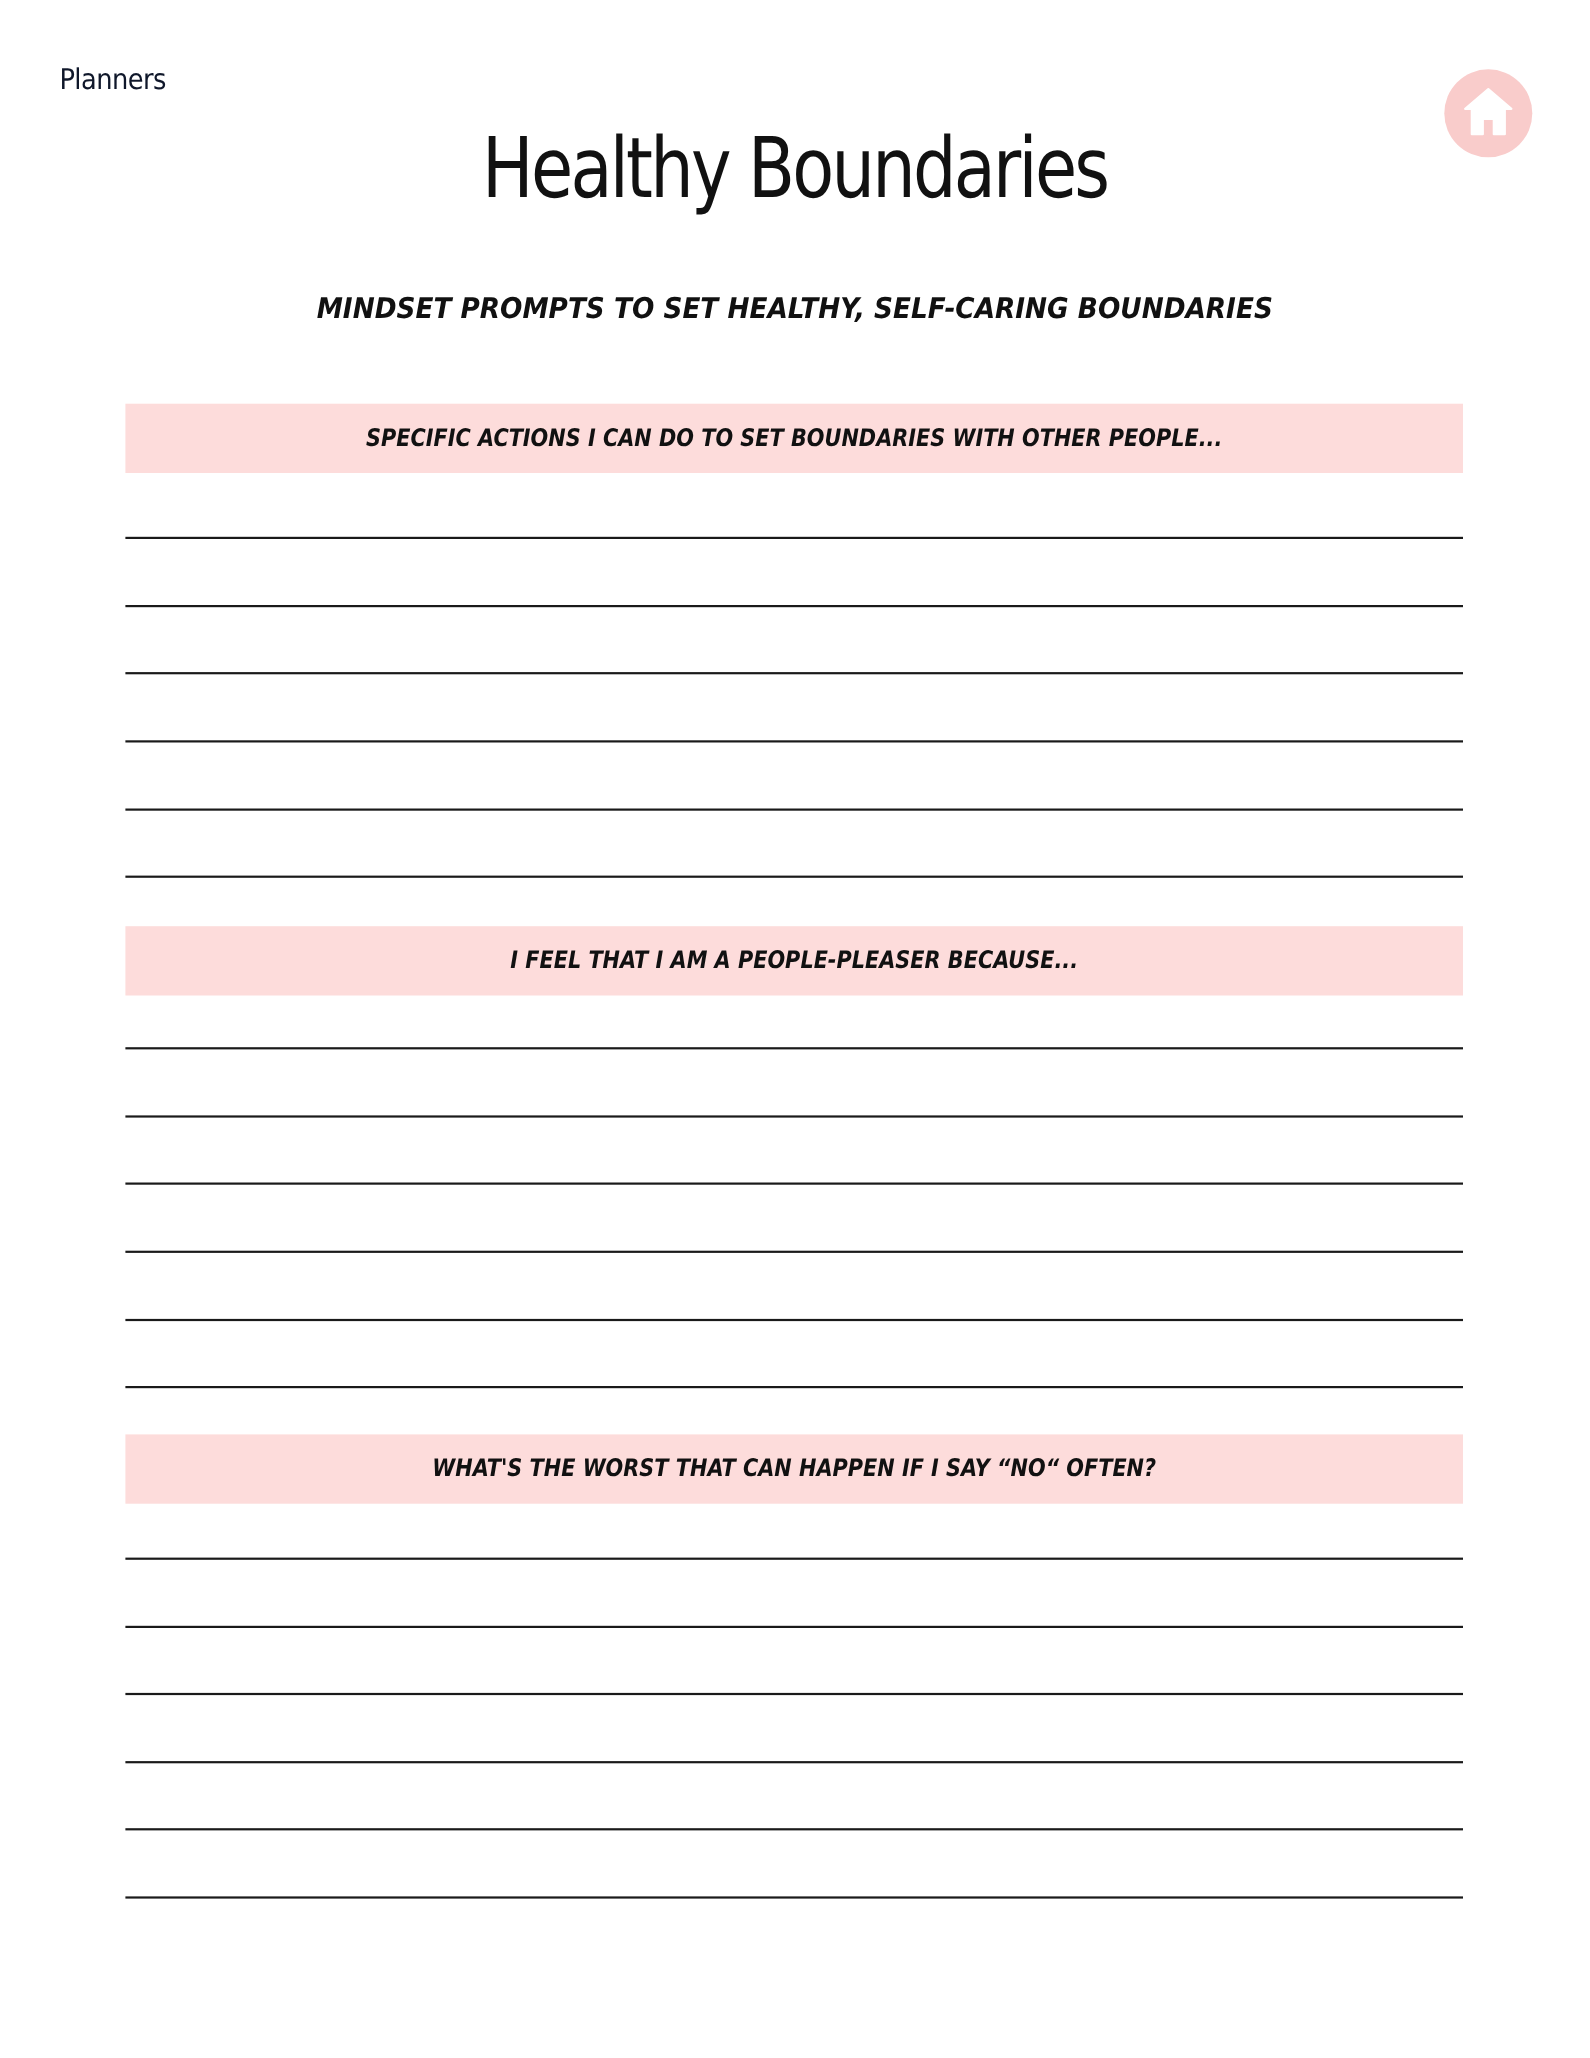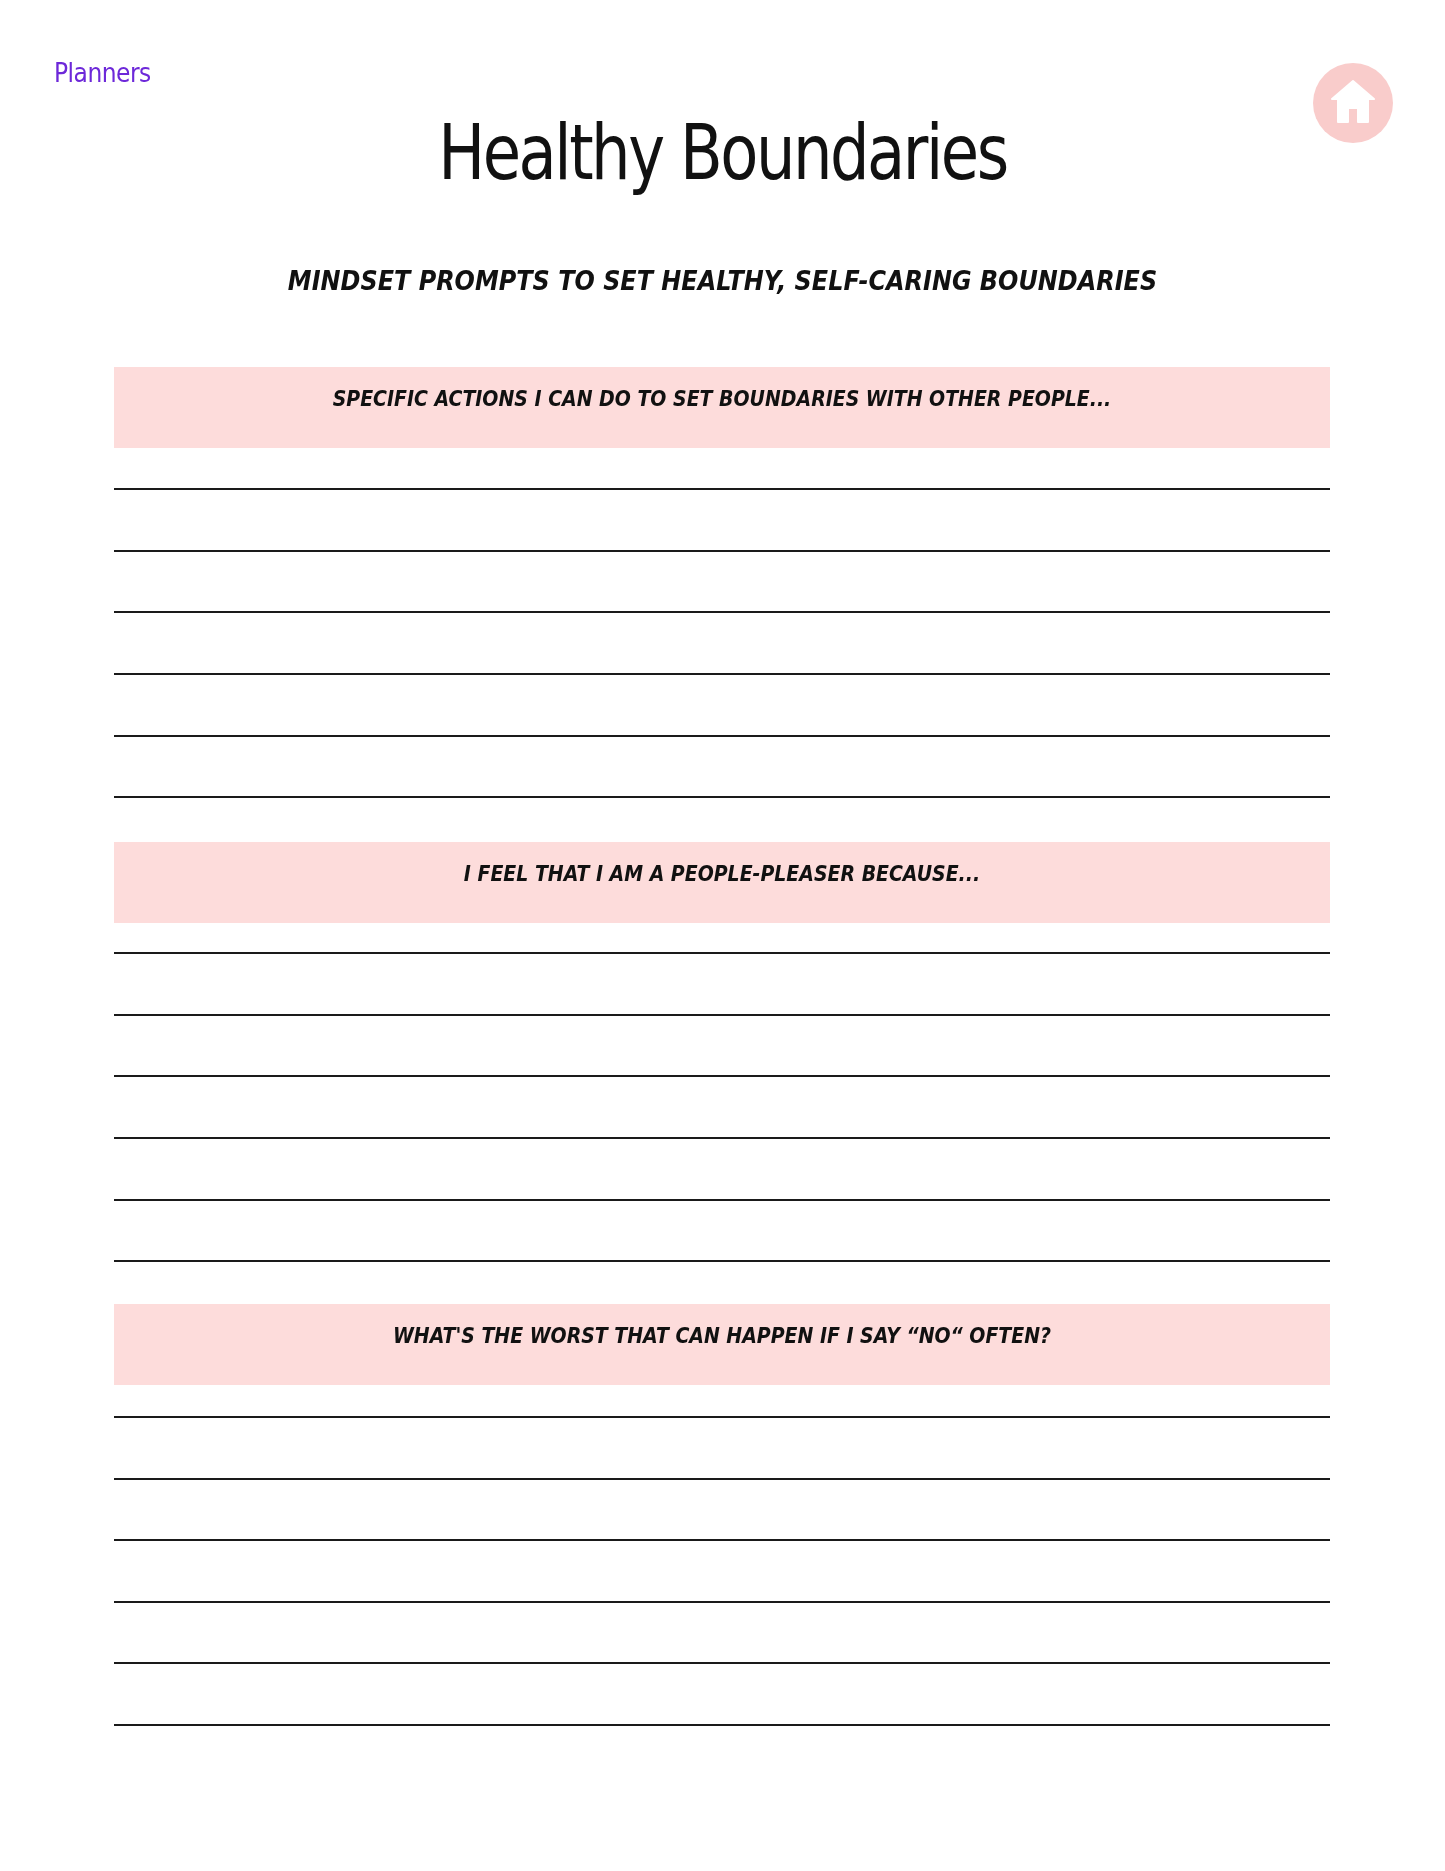--- a/index.html
+++ b/index.html
@@ -1,22 +1,22 @@
 <!DOCTYPE html>
 <html><head>
 <meta charset="utf-8">
 <style>
   html, body { margin:0; padding:0; background:#ffffff; }
   body { width:1445px; height:1871px; position:relative; overflow:hidden; font-family:"DejaVu Sans", sans-serif; color:#111; }
-  .brand { position:absolute; left:54px; top:58px; font-family:"DejaVu Sans Condensed","DejaVu Sans", sans-serif; font-size:26px; letter-spacing:-0.5px; color:#6d28d9; }
+  .brand { position:absolute; left:54px; top:58px; font-family:"DejaVu Sans Condensed","DejaVu Sans", sans-serif; font-size:26px; letter-spacing:-0.5px; color:#0f172a; }
   .home { position:absolute; left:1313px; top:63px; width:80px; height:80px; border-radius:50%; background:#f9cccb; cursor:pointer; }
   .home svg { position:absolute; left:15px; top:14px; }
   .title { position:absolute; left:0; top:108px; width:1445px; text-align:center; font-family:"DejaVu Sans", sans-serif; font-size:76px; font-weight:normal; letter-spacing:-3px; transform:scaleX(0.82); transform-origin:center; color:#111; }
   .subtitle { position:absolute; left:0; top:266px; width:1445px; text-align:center; font-family:"DejaVu Sans", sans-serif; font-style:italic; font-weight:bold; font-size:26px; transform:scaleX(0.92); transform-origin:center; letter-spacing:0; color:#111; }
-  .band { position:absolute; left:114px; width:1216px; height:81px; background:#fddcdb; }
+  .band { position:absolute; left:114px; width:1216px; height:63px; background:#fddcdb; }
   .band span { display:block; width:100%; text-align:center; line-height:63px; font-family:"DejaVu Sans", sans-serif; font-style:italic; font-weight:bold; font-size:22px; transform:scaleX(0.86); transform-origin:center; color:#111; }
   .line { position:absolute; left:114px; width:1216px; height:0; border-top:2px solid #1a1a1a; }
 </style>
 </head>
 <body>
 
 <div class="brand">Planners</div>
 
 <div class="home">
   <svg width="50" height="50" viewBox="0 0 50 50">

